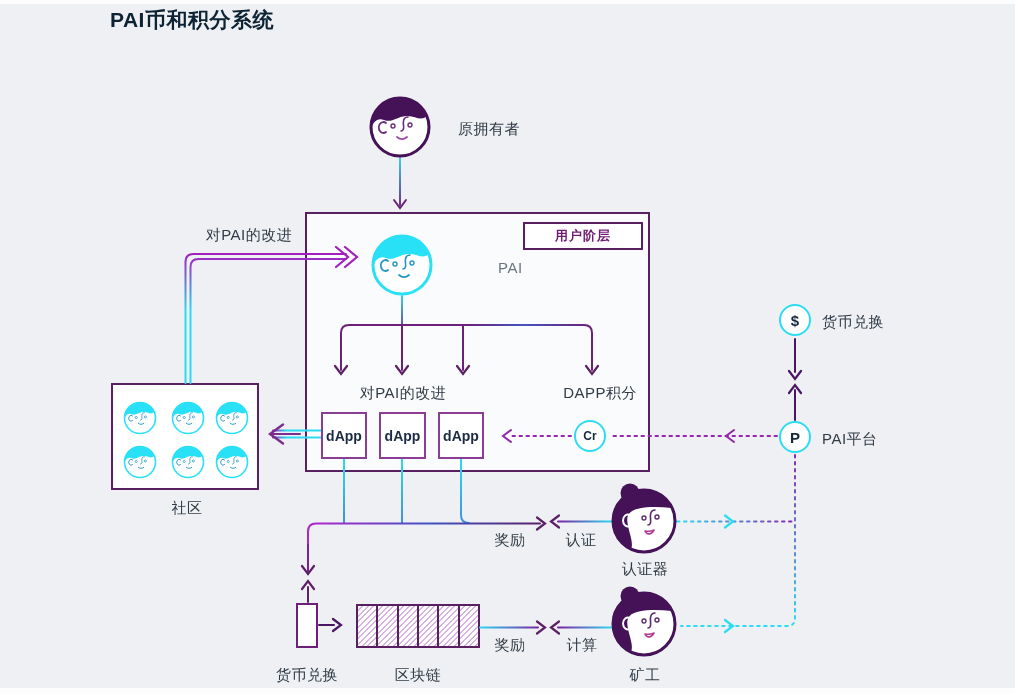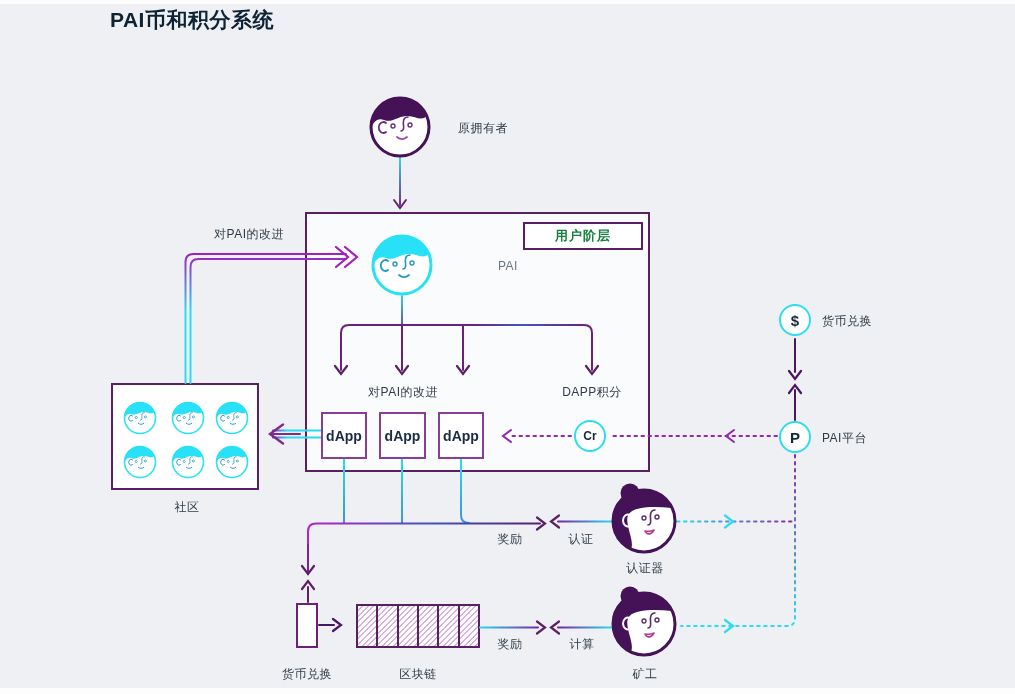--- a/index.html
+++ b/index.html
@@ -6,28 +6,28 @@
   .canvas{
     position:relative;width:1015px;height:694px;background:#eef0f3;
     font-family:"Liberation Sans",sans-serif;overflow:hidden;
   }
   .top-strip{position:absolute;top:0;left:0;right:0;height:4px;background:#fdfdfe;}
   .bottom-strip{position:absolute;bottom:0;left:0;right:0;height:6px;background:#fdfdfe;}
   .title{
     position:absolute;left:110px;top:6px;font-size:21px;font-weight:bold;
     color:#0d2334;letter-spacing:.5px;
   }
-  .lbl{position:absolute;font-size:12px;color:#313b46;letter-spacing:.5px;white-space:nowrap;}
+  .lbl{position:absolute;font-size:15px;color:#313b46;letter-spacing:.5px;white-space:nowrap;}
   .lbl.center{text-align:center;}
   .lbl.muted{color:#6b7684;margin-left:40px;}
   .box{position:absolute;border:2px solid #582060;background:#fff;box-sizing:border-box;z-index:1;}
   .main-box{background:#fafbfc;}
   .named-box{
     display:flex;align-items:center;justify-content:center;
-    font-size:13px;font-weight:bold;color:#15803d;letter-spacing:1px;z-index:3;
+    font-size:13px;font-weight:bold;color:#701a75;letter-spacing:1px;z-index:3;
   }
   .dapp{
     position:absolute;width:46px;height:47px;border:2px solid #8c3d95;background:#fff;
     box-sizing:border-box;display:flex;align-items:center;justify-content:center;
     font-weight:bold;font-size:14px;color:#1b2b44;z-index:3;
   }
   .badge{
     position:absolute;width:32px;height:32px;border:2.5px solid #2bdcf2;border-radius:50%;
     background:#fff;box-sizing:border-box;display:flex;align-items:center;justify-content:center;
     font-weight:bold;color:#15293e;z-index:3;
@@ -256,21 +256,21 @@
   </div>
   <div class="badge big-text" style="left:779px;top:304px;">
     <span>$</span>
   </div>
 
   <div class="labels-layer">
     <div class="lbl" style="left:458px;top:120px;">原拥有者</div>
     <div class="lbl muted" style="left:458px;top:259px;">PAI</div>
     <div class="lbl center" style="left:204px;top:226px;width:90px;">对PAI的改进</div>
     <div class="lbl center" style="left:358px;top:384px;width:90px;">对PAI的改进</div>
-    <div class="lbl center" style="left:547px;top:384px;width:90px;">DAPP积分</div>
+    <div class="lbl center" style="left:547px;top:384px;width:90px;text-align:right;">DAPP积分</div>
     <div class="lbl" style="left:822px;top:313px;">货币兑换</div>
     <div class="lbl" style="left:822px;top:430px;">PAI平台</div>
     <div class="lbl center" style="left:152px;top:499px;width:70px;">社区</div>
     <div class="lbl center" style="left:482px;top:531px;width:56px;">奖励</div>
     <div class="lbl center" style="left:553px;top:531px;width:56px;">认证</div>
     <div class="lbl center" style="left:482px;top:636px;width:56px;">奖励</div>
     <div class="lbl center" style="left:554px;top:636px;width:56px;">计算</div>
     <div class="lbl center" style="left:605px;top:560px;width:80px;">认证器</div>
     <div class="lbl center" style="left:605px;top:666px;width:80px;">矿工</div>
     <div class="lbl center" style="left:267px;top:666px;width:80px;">货币兑换</div>

